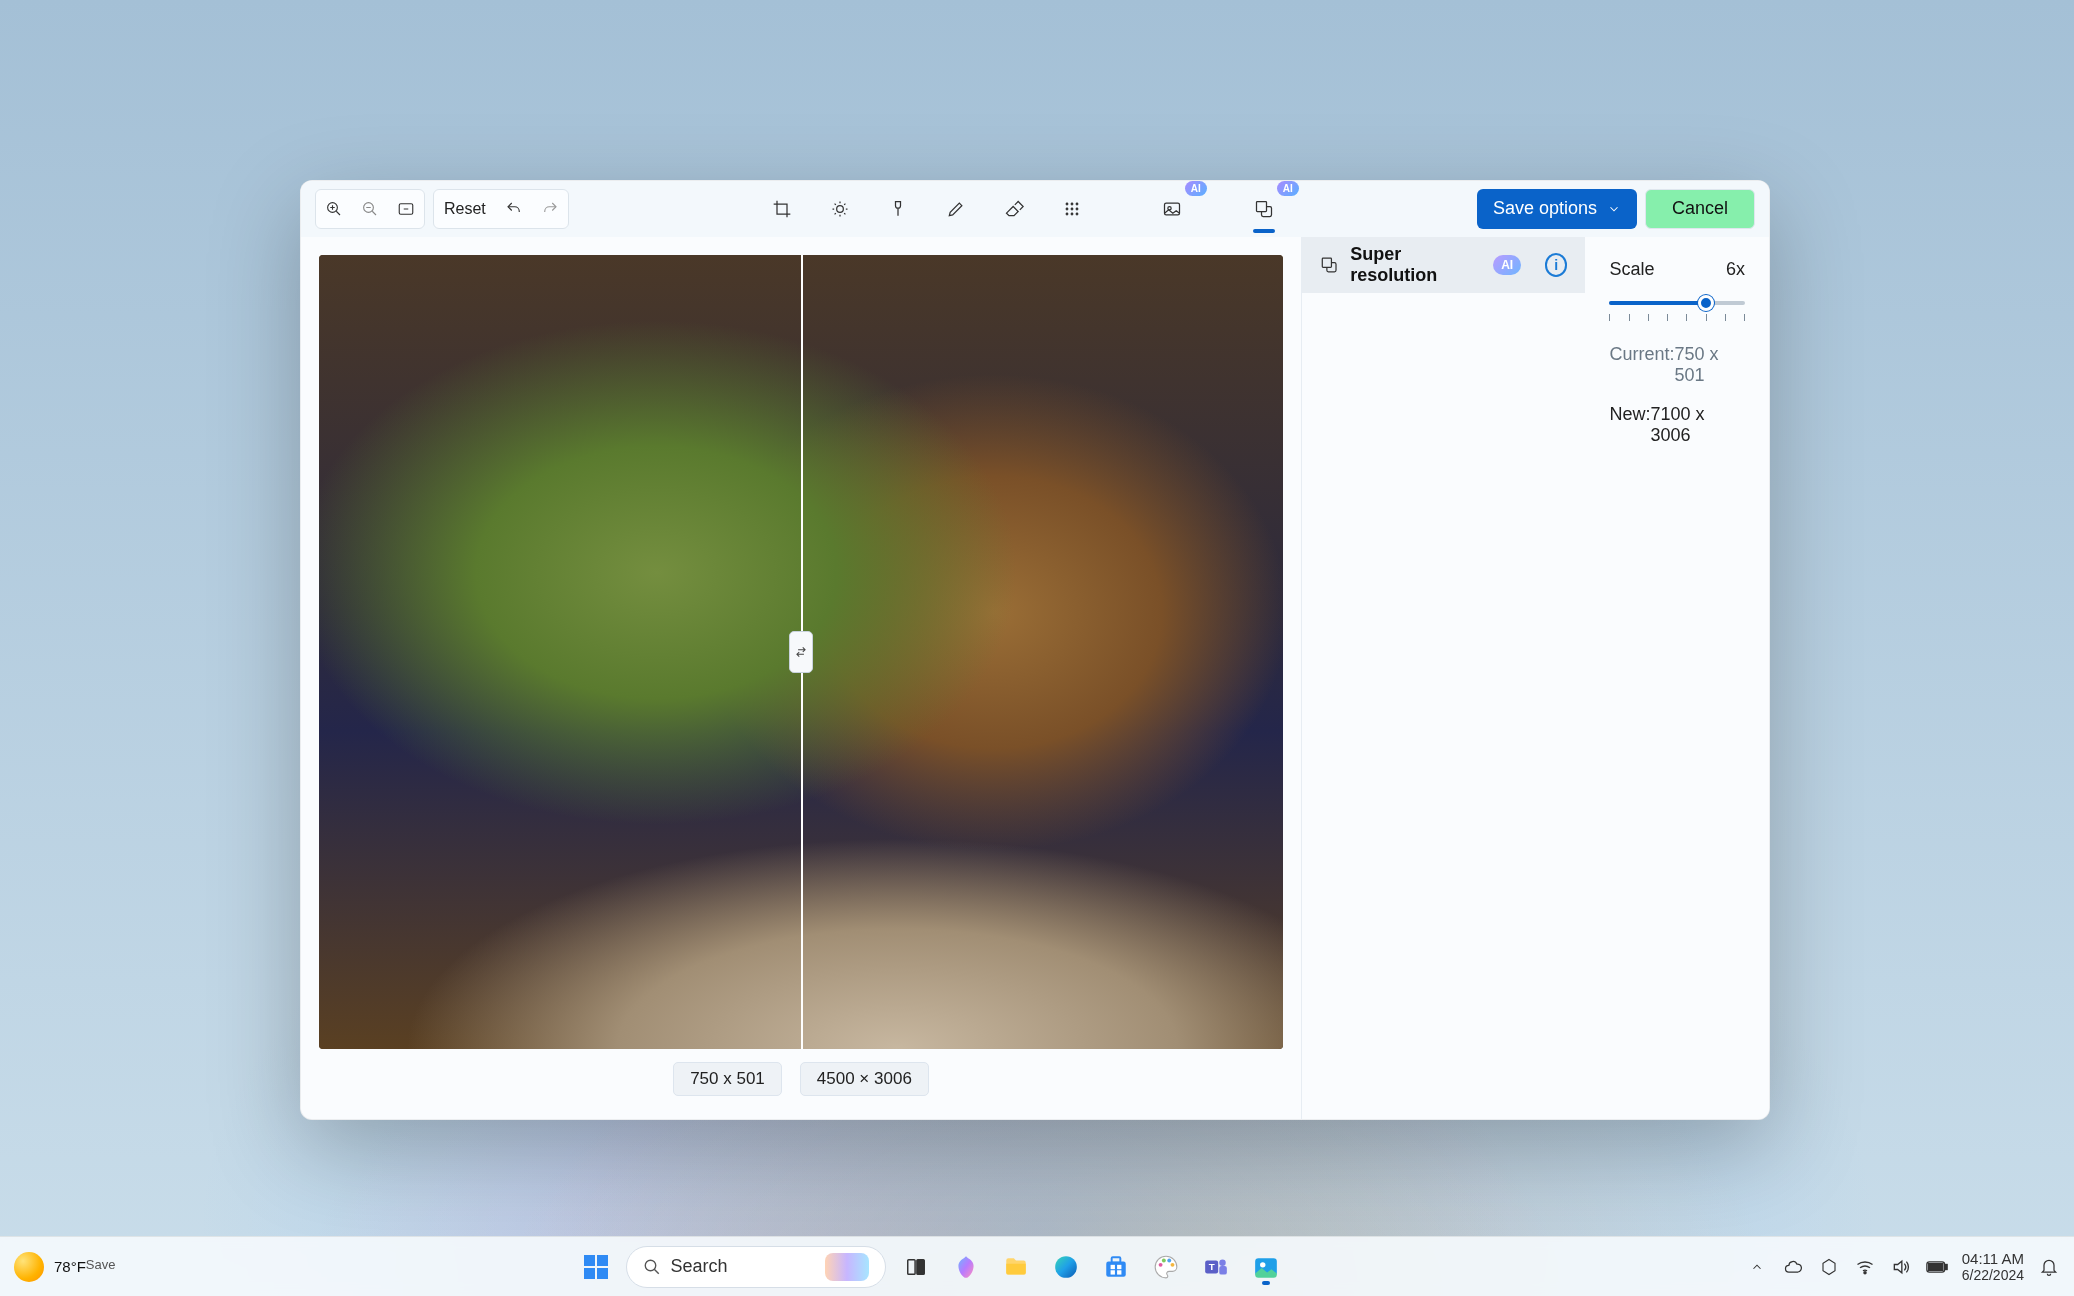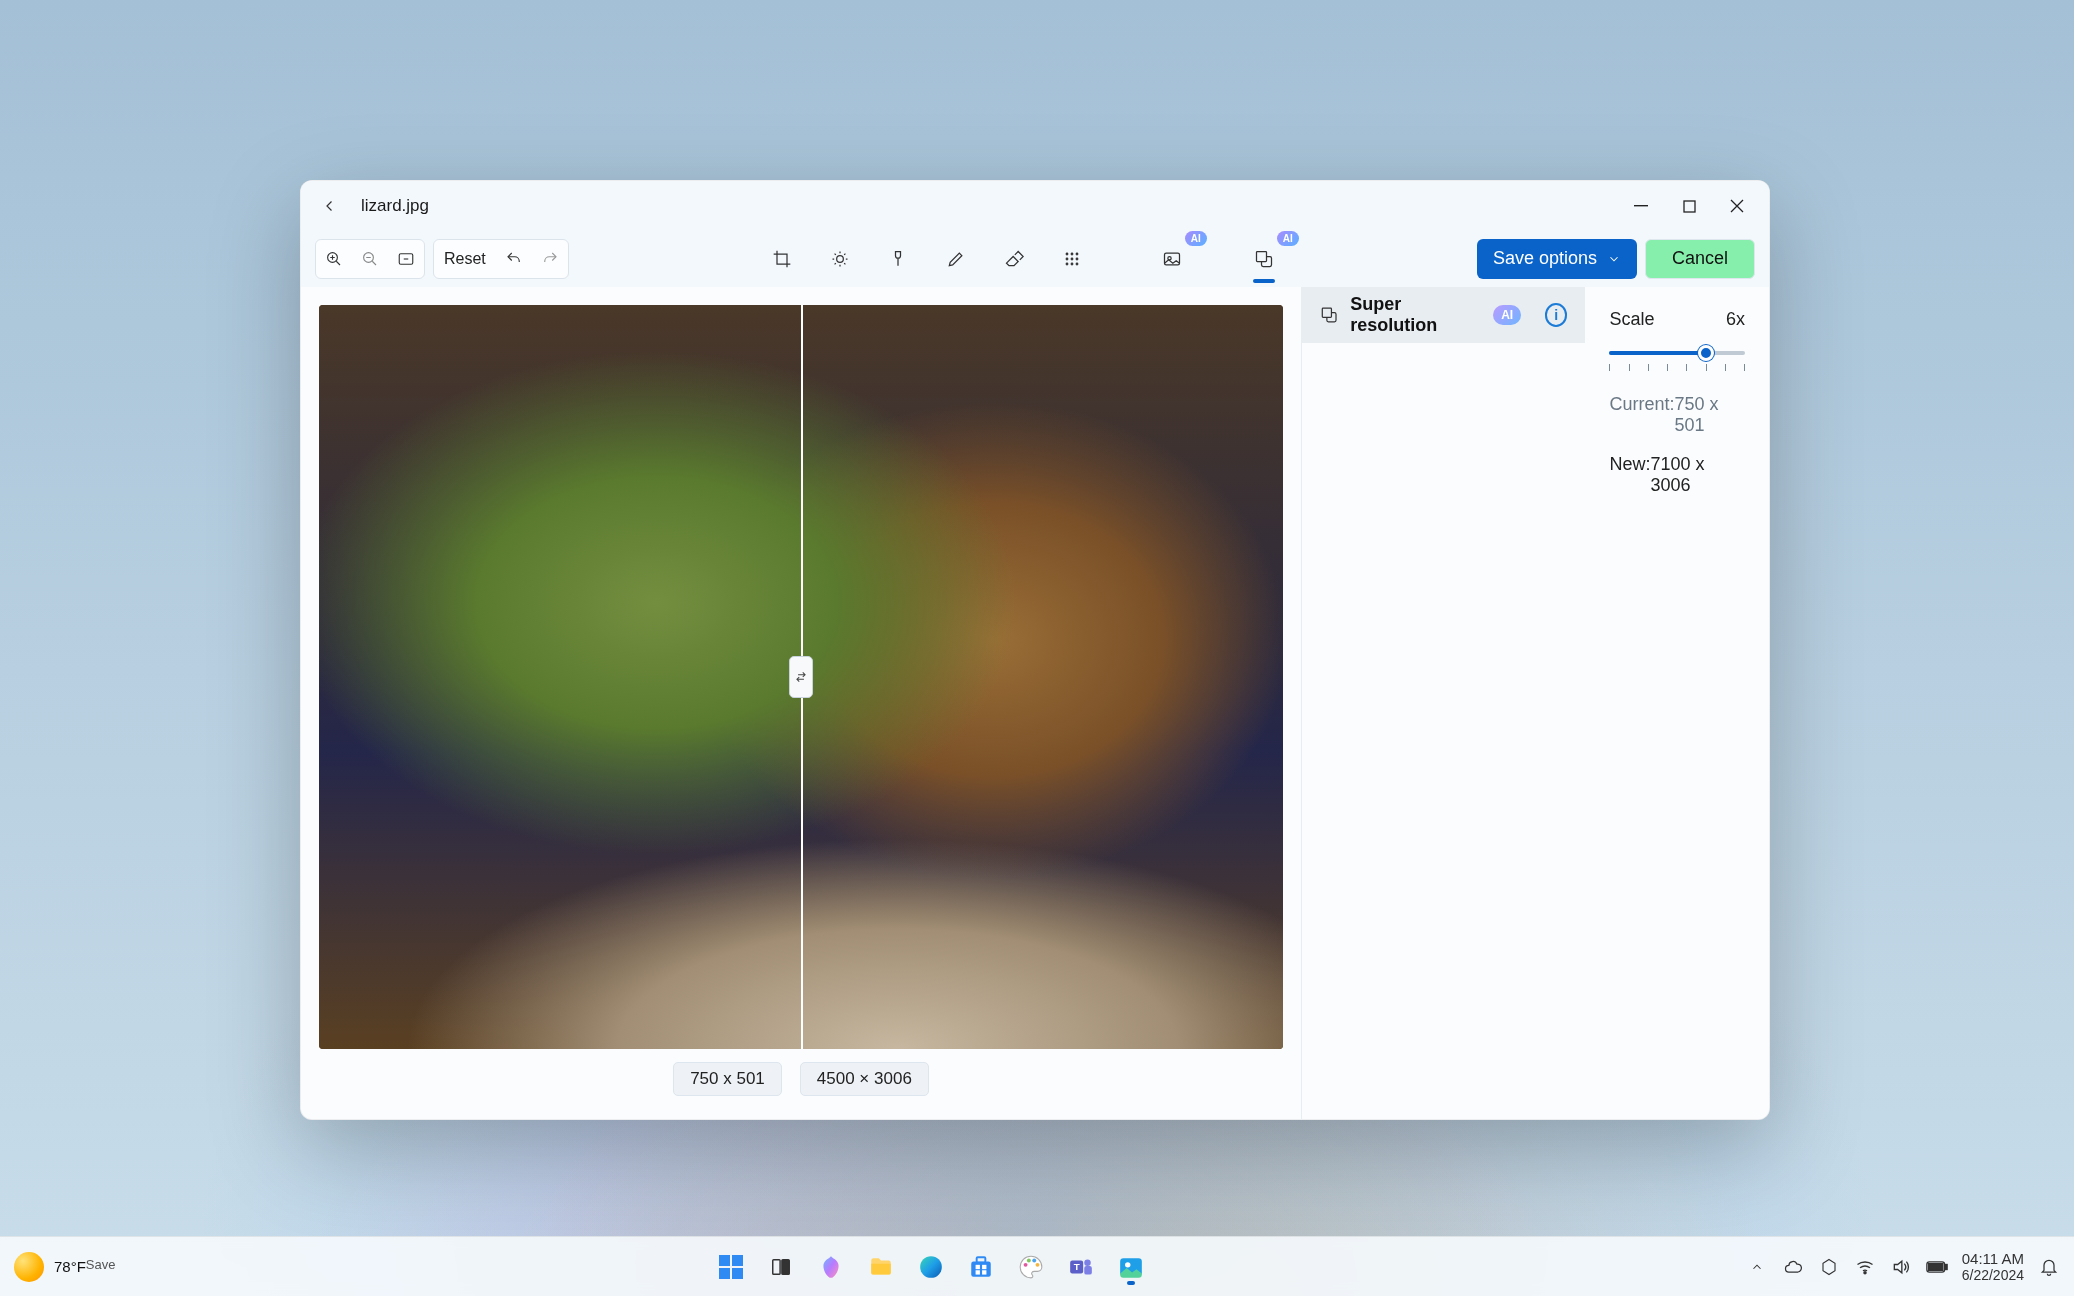--- a/index.html
+++ b/index.html
@@ -92,44 +92,20 @@
   .clock .t{font-size:15px}
   .clock .d{font-size:14px}
 
   svg{display:block}
 </style>
 </head>
 <body>
 
 <div class="win">
 
-  <div class="titlebar">
-    <div class="back">
-      <svg width="18" height="18" viewBox="0 0 24 24" fill="none" stroke="#333" stroke-width="1.6">
-          <path d="M14 6l-6 6 6 6"></path>
-        </svg>
-    </div>
-    <div class="title">lizard.jpg</div>
-    <div class="tb-spacer"></div>
-    <div class="winctrl">
-      <svg width="14" height="14" viewBox="0 0 14 14">
-          <rect y="6" width="14" height="1.4" fill="#222"></rect>
-        </svg>
-    </div>
-    <div class="winctrl">
-      <svg width="13" height="13" viewBox="0 0 13 13" fill="none" stroke="#222" stroke-width="1.3">
-          <rect x="1" y="1" width="11" height="11"></rect>
-        </svg>
-    </div>
-    <div class="winctrl">
-      <svg width="14" height="14" viewBox="0 0 14 14" stroke="#222" stroke-width="1.3">
-          <path d="M1 1l12 12M13 1L1 13"></path>
-        </svg>
-    </div>
-  </div>
 
   <div class="toolbar">
     <div class="tool-group">
       <div class="tool-btn">
         <svg width="18" height="18" viewBox="0 0 24 24" fill="none" stroke="#333" stroke-width="1.5">
             <circle cx="10" cy="10" r="6.5"></circle>
             <path d="M15 15l5 5M10 7v6M7 10h6"></path>
           </svg>
       </div>
       <div class="tool-btn">
@@ -312,20 +288,28 @@
 
   <div class="tb-center">
     <div class="start">
       <svg width="28" height="28" viewBox="0 0 28 28">
           <rect x="2" y="2" width="11" height="11" fill="#2f8af4"></rect>
           <rect x="15" y="2" width="11" height="11" fill="#2f8af4"></rect>
           <rect x="2" y="15" width="11" height="11" fill="#2f8af4"></rect>
           <rect x="15" y="15" width="11" height="11" fill="#2f8af4"></rect>
         </svg>
     </div>
+    <div class="search">
+      <svg class="mag" width="18" height="18" viewBox="0 0 24 24" fill="none" stroke="#555" stroke-width="1.8">
+          <circle cx="10" cy="10" r="7"></circle>
+          <path d="M15 15l6 6"></path>
+        </svg>
+      <span class="lbl">Search</span>
+      <div class="glow"></div>
+    </div>
     <div class="task-ico">
       <svg width="22" height="22" viewBox="0 0 24 24" fill="none" stroke="#333" stroke-width="1.6">
           <rect x="3" y="4" width="8" height="16" rx="1"></rect>
           <rect x="13" y="4" width="8" height="16" rx="1" fill="#333"></rect>
         </svg>
     </div>
     <div class="task-ico">
       <svg width="26" height="26" viewBox="0 0 24 24">
           <path d="M12 2c3 3 7 4 7 9s-4 11-7 11-7-6-7-11 4-6 7-9z" fill="url(#cp)"></path>
           <defs>

